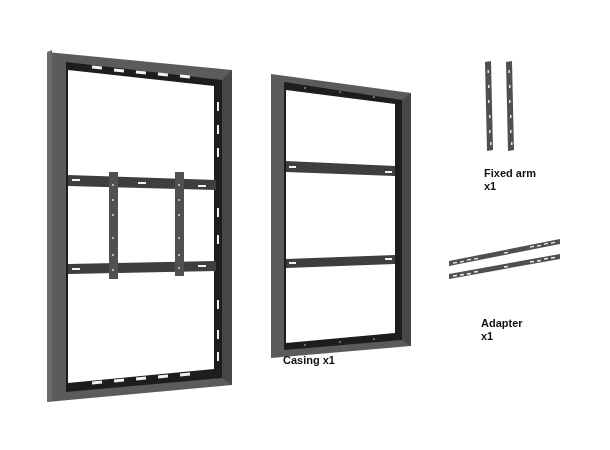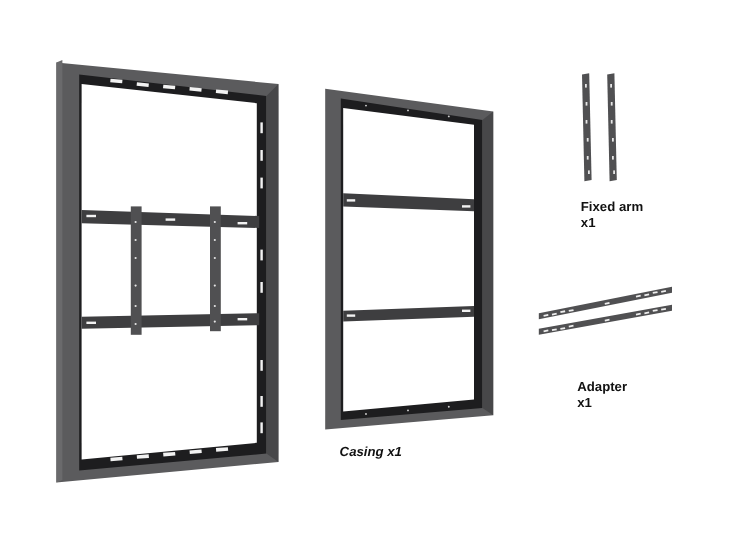--- a/index.html
+++ b/index.html
@@ -182,15 +182,15 @@
   <div class="label" style="left:484px; top:167px;">
     <span class="line">Fixed arm</span>
     <span class="line">x1</span>
   </div>
 
   <div class="label" style="left:481px; top:292px;margin-top:25px;">
     <span class="line">Adapter</span>
     <span class="line">x1</span>
   </div>
 
-  <div class="label" style="left:283px; top:371px;font-style:italic;">Casing x1</div>
+  <div class="label" style="left:283px; top:354px;">Casing x1</div>
 
 </div>
 
 </body></html>

